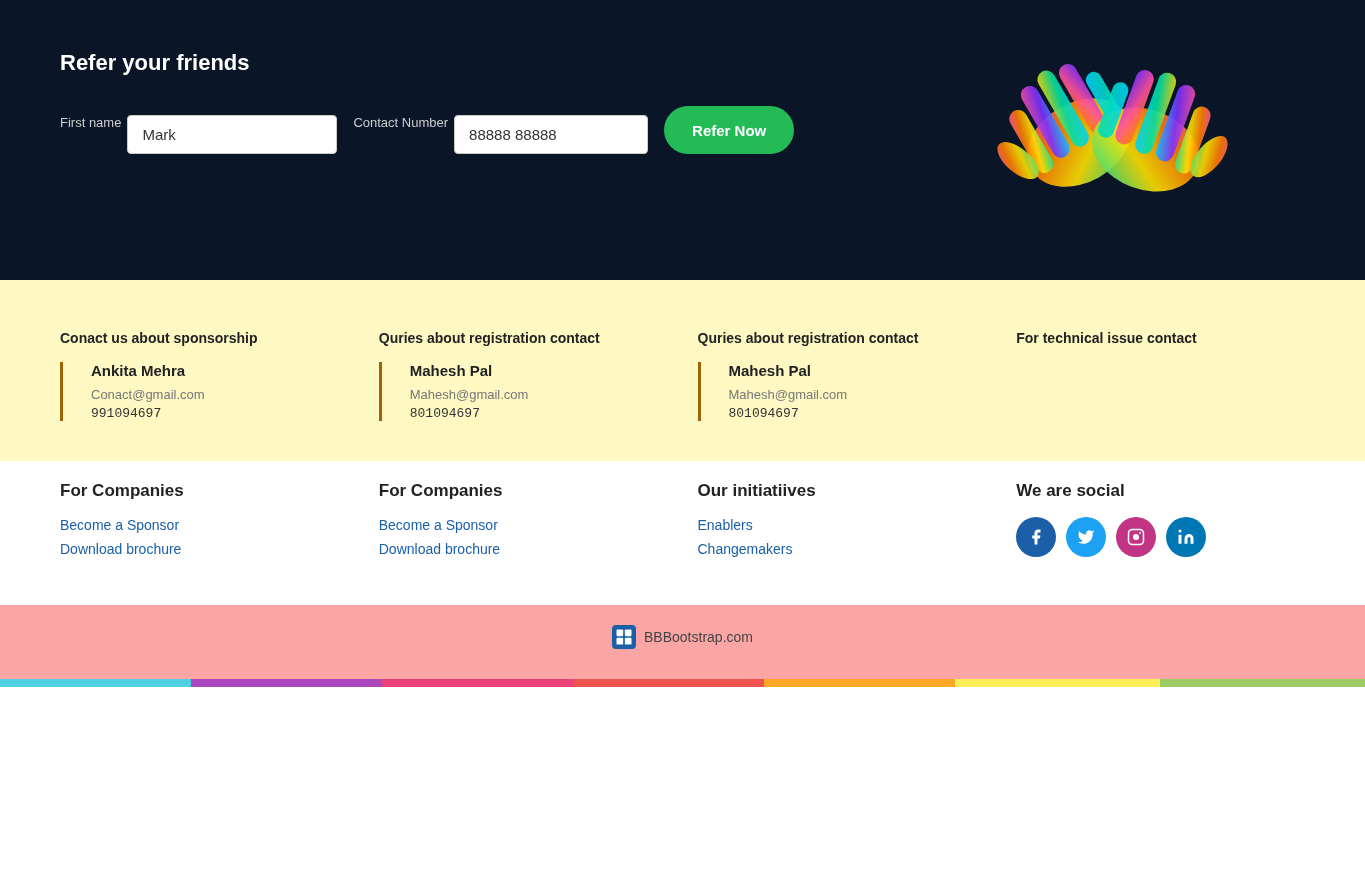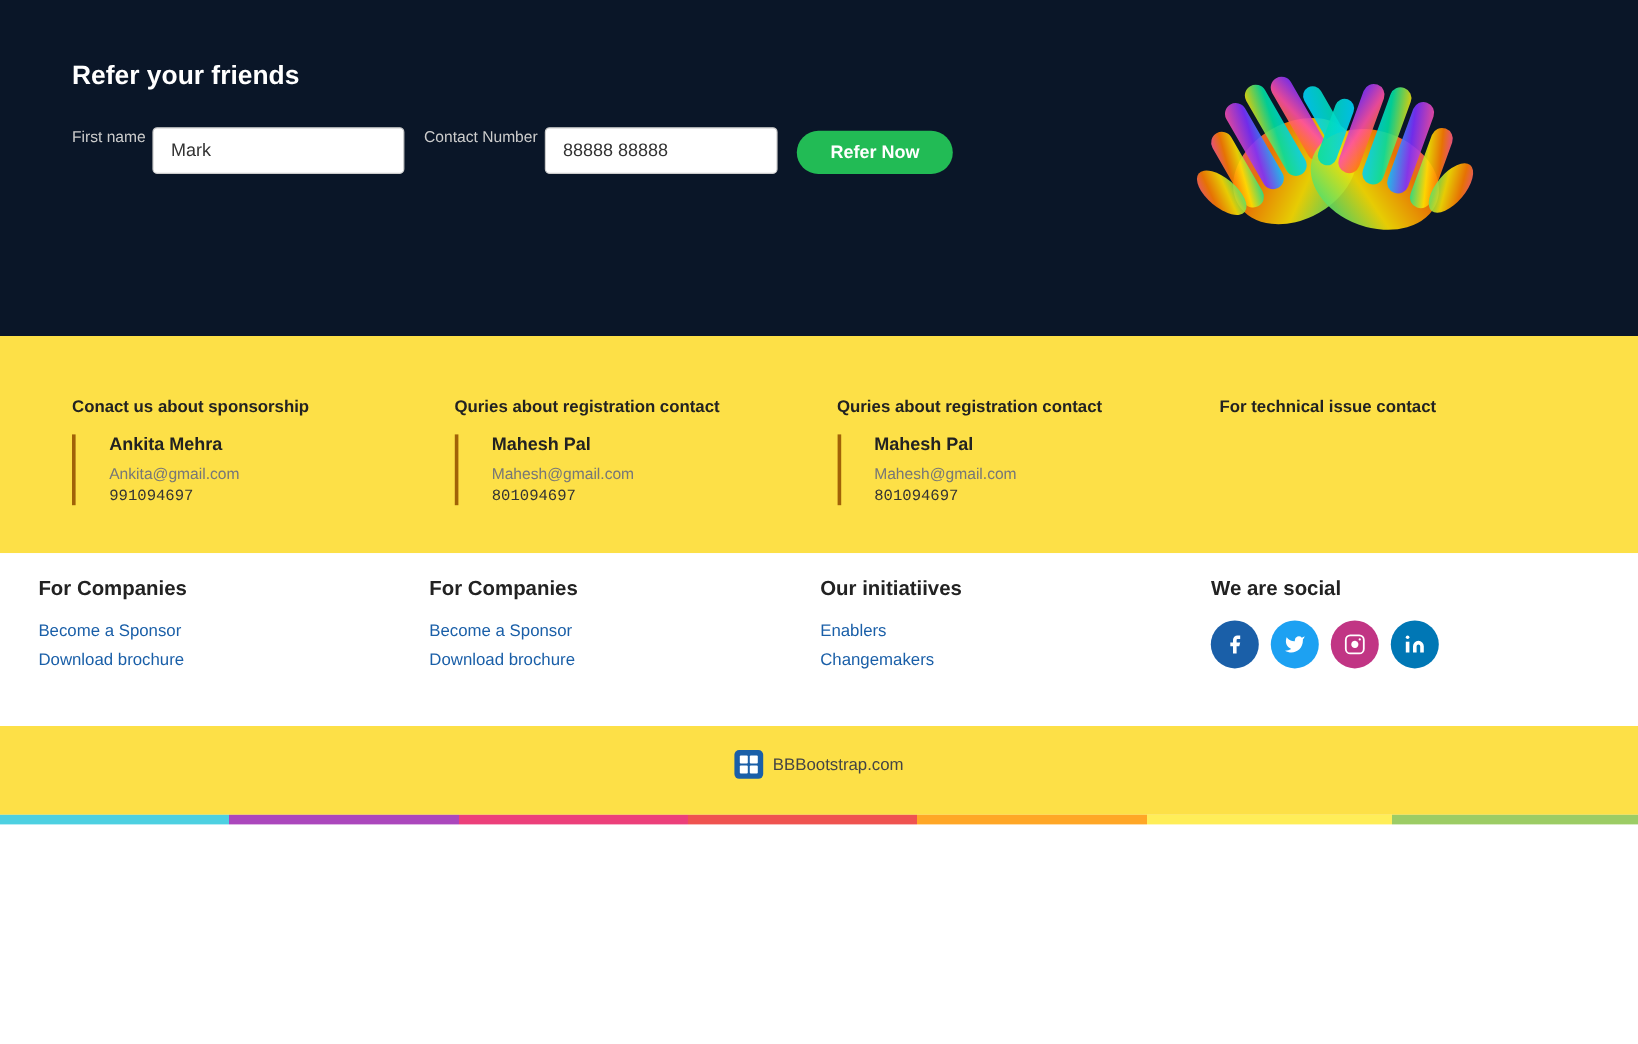--- a/index.html
+++ b/index.html
@@ -38,36 +38,36 @@
     .form-input-phone { width: 194px; }
     .refer-btn {
       background: #22bb55;
       color: #fff;
       border: none;
       border-radius: 25px;
       padding: 10px 28px;
       font-size: 15px;
       font-weight: 600;
       cursor: pointer;
-      height: 36px;
+      height: 48px;
     }
 
     
     .hands-illustration {
       position: absolute;
       right: 60px;
       top: 10px;
       width: 420px;
       height: 260px;
       pointer-events: none;
     }
 
     
     .contact-section {
-      background: #fde047;
+      background: #fef9c3;
       padding: 50px 60px 40px 60px;
       display: grid;
       grid-template-columns: repeat(4, 1fr);
       gap: 30px;
     }
     .contact-col {}
     .contact-heading {
       font-size: 14px;
       font-weight: 600;
       color: #222;
@@ -90,21 +90,21 @@
     }
     .contact-phone {
       font-size: 13px;
       color: #333;
       font-family: Liberation Mono, monospace;
     }
 
     
     .footer-links-section {
       background: #fff;
-      padding: 20px 60px 40px 32px;
+      padding: 20px 60px 40px 60px;
       display: grid;
       grid-template-columns: repeat(4, 1fr);
       gap: 30px;
     }
     .footer-col {}
     .footer-col-title {
       font-size: 17px;
       font-weight: 700;
       color: #222;
       margin-bottom: 16px;
@@ -137,21 +137,21 @@
       font-weight: 700;
       font-size: 16px;
       text-decoration: none;
     }
     .social-icon.twitter { background: #1da1f2; }
     .social-icon.instagram { background: #c13584; }
     .social-icon.linkedin { background: #0077b5; }
 
     
     .bottom-bar {
-      background: #fde047;
+      background: #fca5a5;
       padding: 20px 0 30px 0;
       text-align: center;
       display: flex;
       align-items: center;
       justify-content: center;
       gap: 8px;
     }
     .bottom-bar-text {
       font-size: 14px;
       color: #444;
@@ -248,21 +248,21 @@
       </linearGradient>
     </defs>
   </svg>
 </div>
 
 <div class="contact-section">
   <div class="contact-col">
     <div class="contact-heading">Conact us about sponsorship</div>
     <div class="contact-card">
       <div class="contact-name">Ankita Mehra</div>
-      <div class="contact-email">Ankita@gmail.com</div>
+      <div class="contact-email">Conact@gmail.com</div>
       <div class="contact-phone">991094697</div>
     </div>
   </div>
   <div class="contact-col">
     <div class="contact-heading">Quries about registration contact</div>
     <div class="contact-card">
       <div class="contact-name">Mahesh Pal</div>
       <div class="contact-email">Mahesh@gmail.com</div>
       <div class="contact-phone">801094697</div>
     </div>

